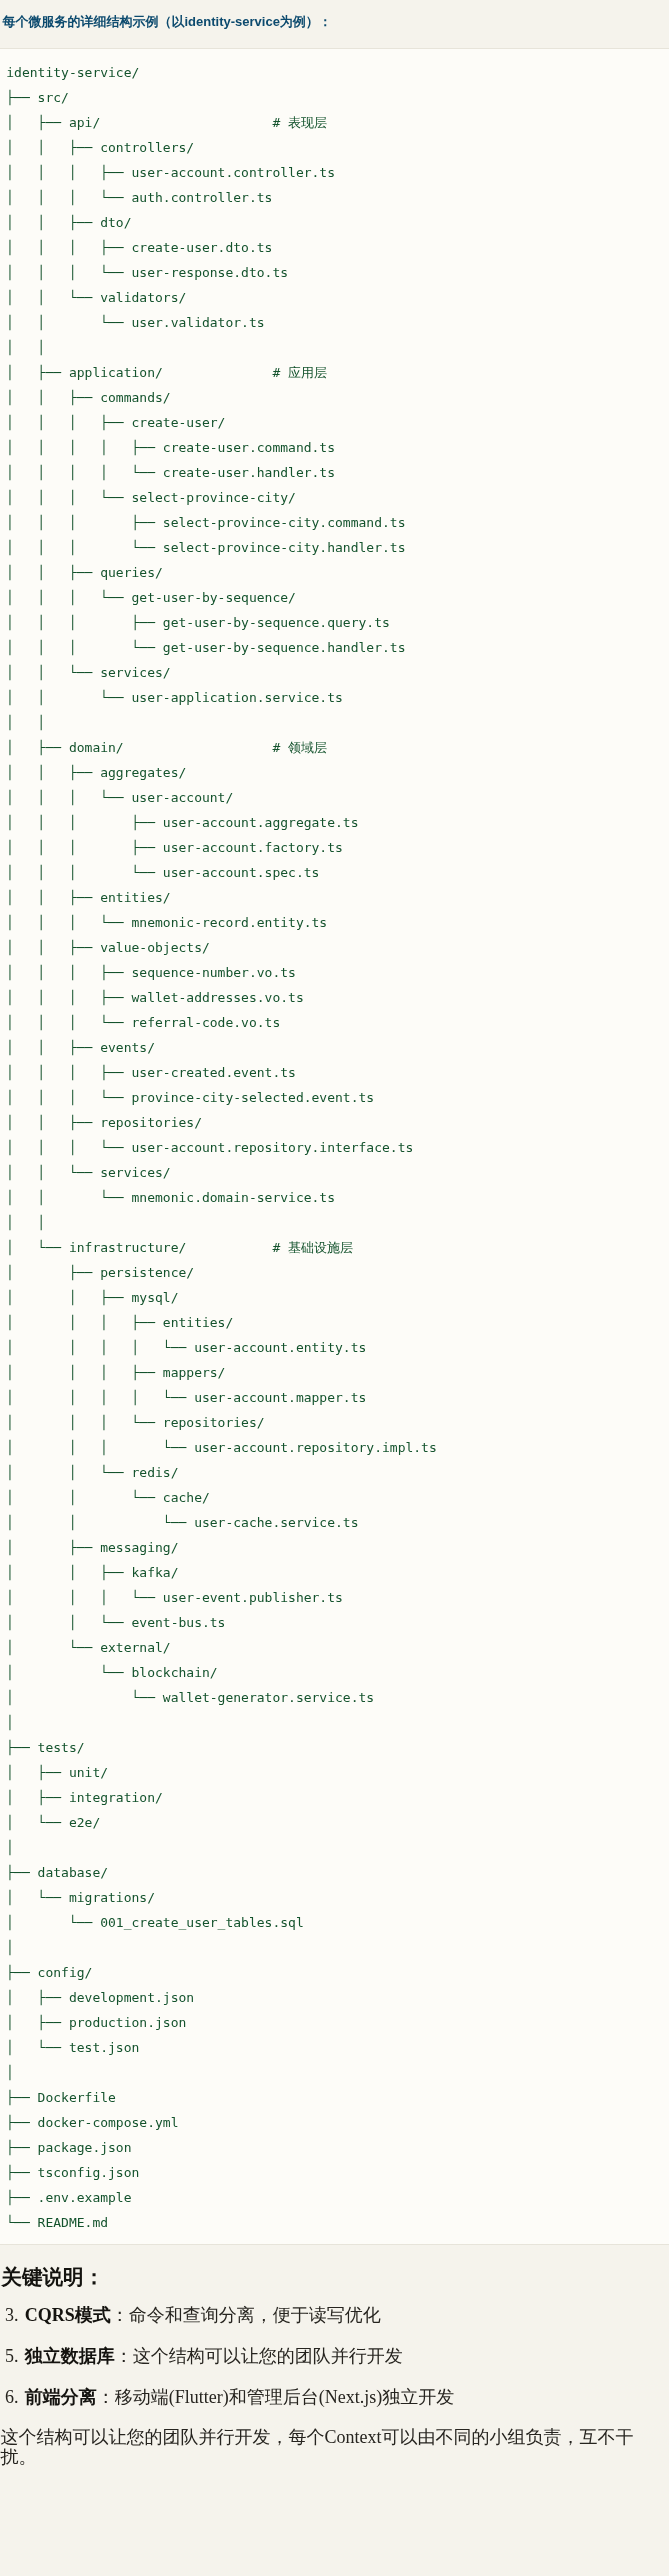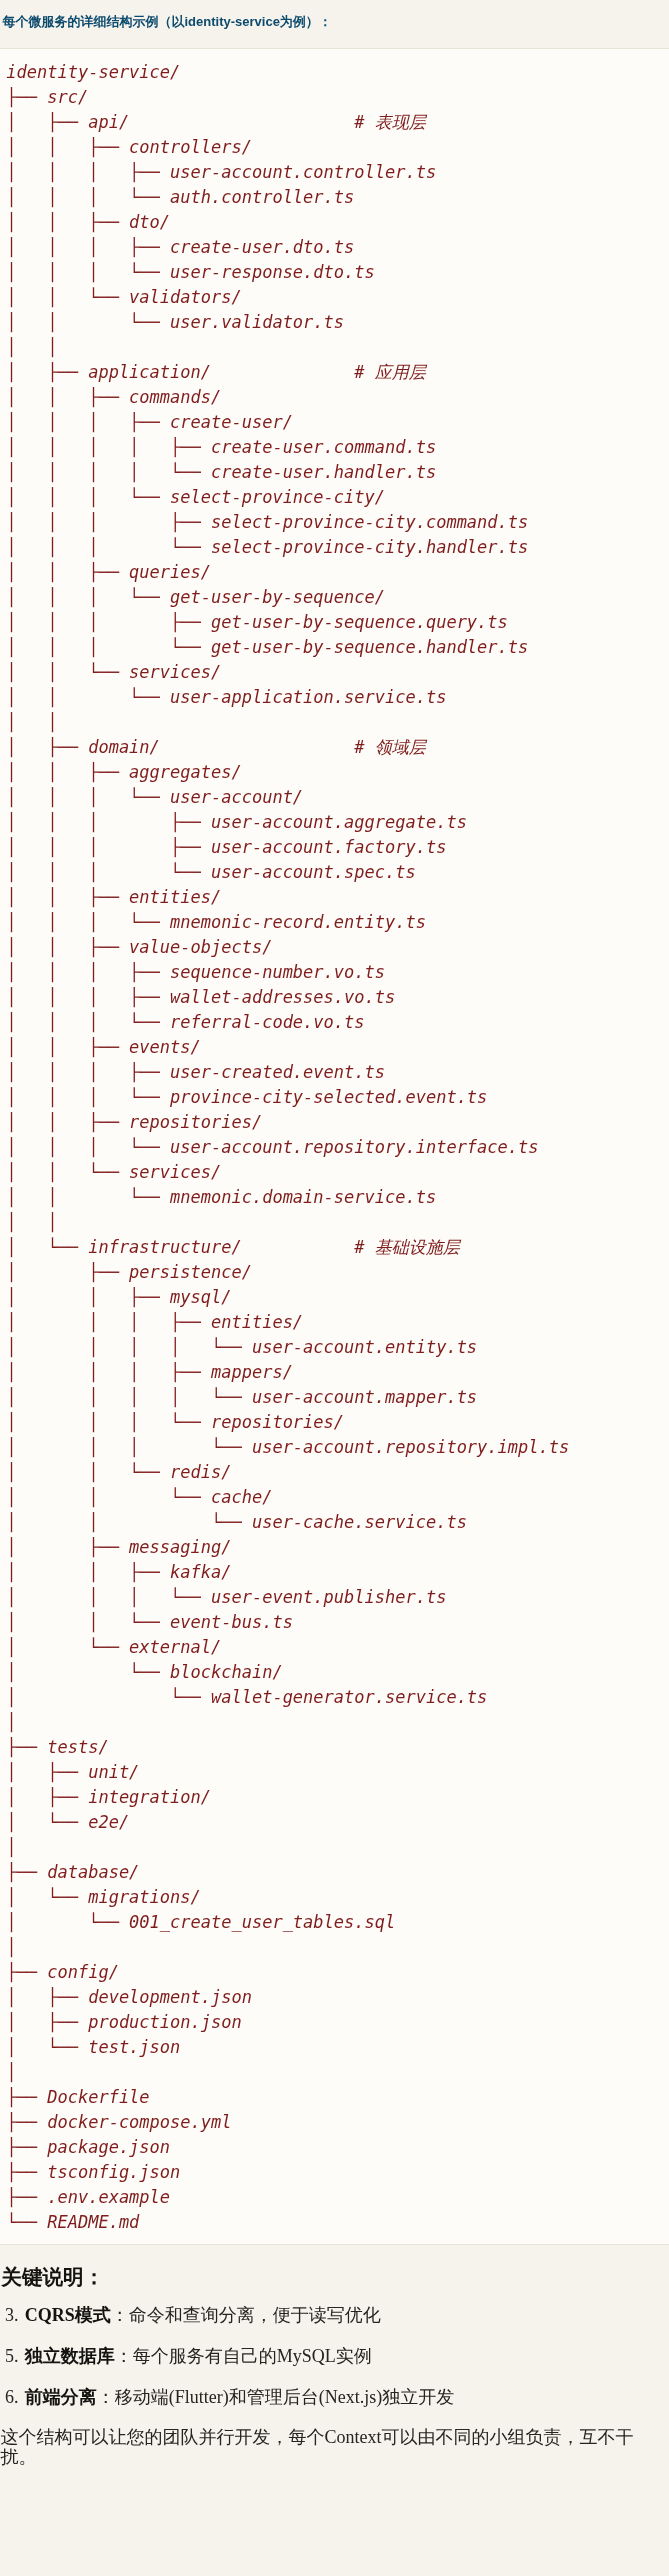--- a/index.html
+++ b/index.html
@@ -25,25 +25,24 @@
     margin-top: 13px;
     background: #fdfcf8;
     border-top: 0.6px solid #e7e4da;
     border-bottom: 0.6px solid #e7e4da;
     padding: 11.3px 6.3px 8.8px 6.3px;
     overflow: hidden;
   }
   .file-tree {
     margin: 0;
     font-family: "DejaVu Sans Mono", monospace;
-    font-size: 17px;
+    font-size: 13px;
     line-height: 25px;
-    color: #7f1d1d;
+    color: #14532d;
     white-space: pre;
-    font-style: italic;
   }
   .notes-heading {
     font-family: "Liberation Serif", serif;
     font-size: 20.6px;
     font-weight: 700;
     color: #14130f;
     margin: 19px 0 0 1.3px;
     line-height: 27.5px;
   }
   .notes-list {
@@ -165,18 +164,18 @@
 ├── package.json
 ├── tsconfig.json
 ├── .env.example
 └── README.md</pre>
 </div>
 
 <h2 class="notes-heading">关键说明：</h2>
 
 <ol class="notes-list">
   <li class="note-item"><span class="note-number">3.</span><span class="note-label">CQRS模式</span><span class="note-text">：命令和查询分离，便于读写优化</span></li>
-  <li class="note-item"><span class="note-number">5.</span><span class="note-label">独立数据库</span><span class="note-text">：每个服务有自己的MySQL实例</span></li>
+  <li class="note-item"><span class="note-number">5.</span><span class="note-label">独立数据库</span><span class="note-text">：这个结构可以让您的团队并行开发</span></li>
   <li class="note-item"><span class="note-number">6.</span><span class="note-label">前端分离</span><span class="note-text">：移动端(Flutter)和管理后台(Next.js)独立开发</span></li>
 </ol>
 
 <p class="notes-footer">这个结构可以让您的团队并行开发，每个Context可以由不同的小组负责，互不干扰。</p>
 
 
 </body></html>

